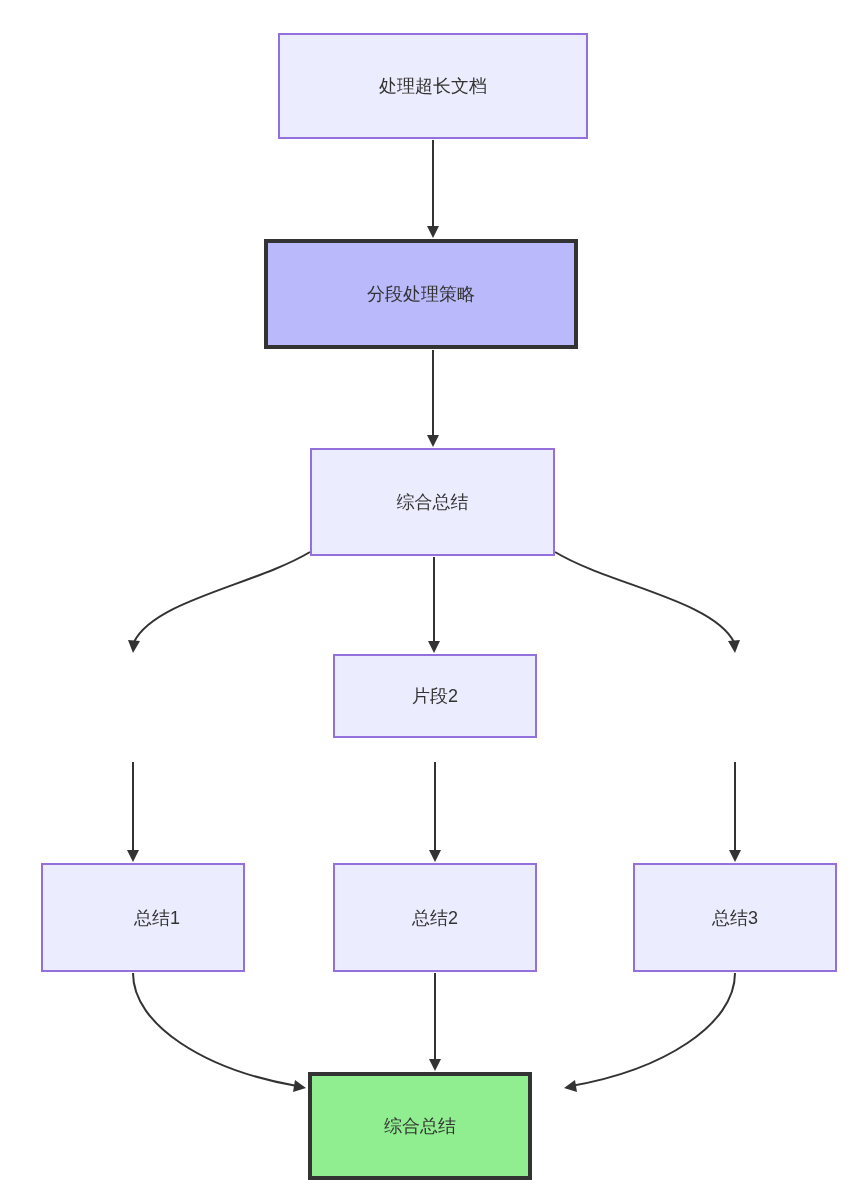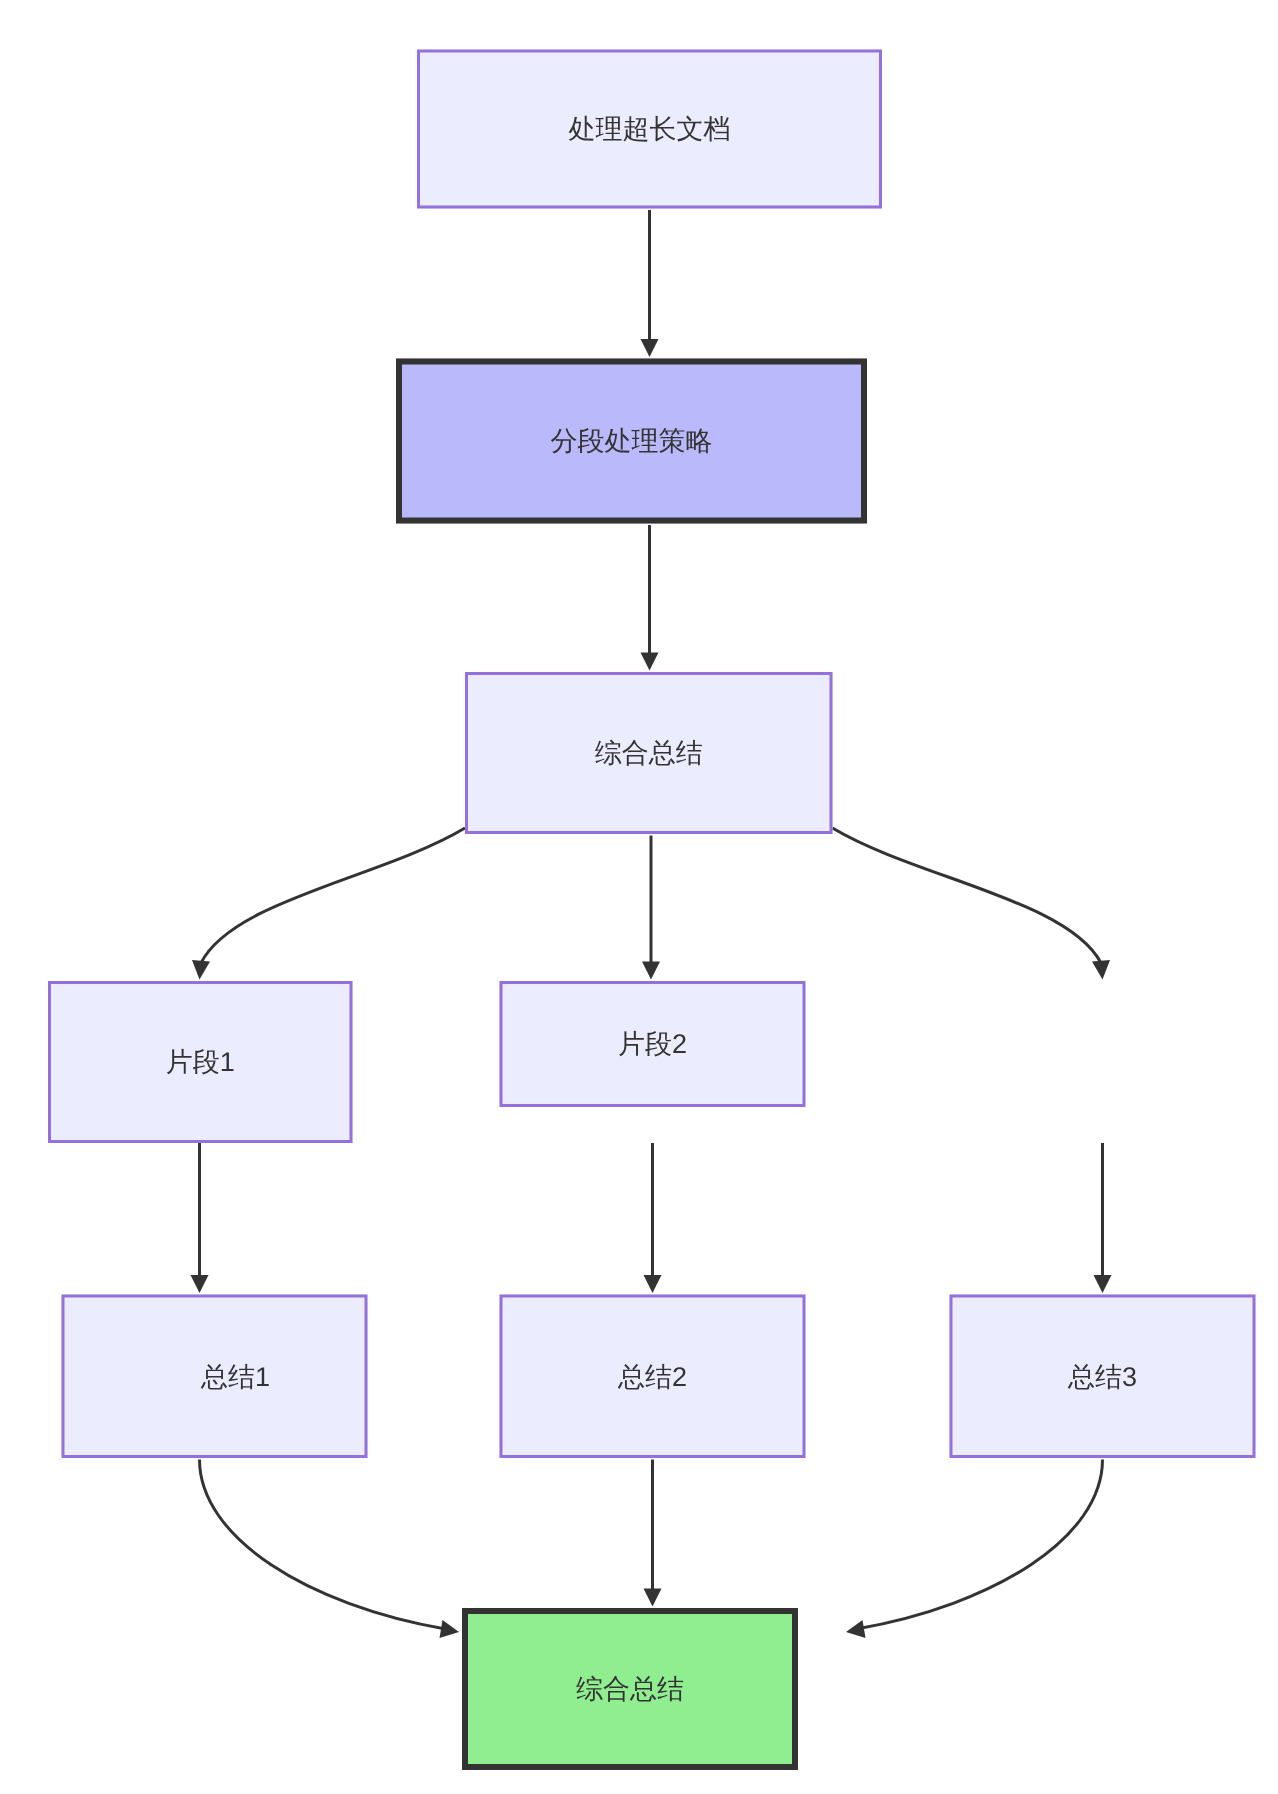--- a/index.html
+++ b/index.html
@@ -68,21 +68,20 @@
     <path class="link" d="M735,973 C735,1025 663,1070 571,1086"></path>
     <path class="arrowhead" d="M564,1088 L575,1080 L577,1092 z"></path>
   </svg>
 
   <div class="node" style="left:278px;top:33px;width:310px;height:106px;">处理超长文档</div>
 
   <div class="node emphasis" style="left:264px;top:239px;width:314px;height:110px;">分段处理策略</div>
 
   <div class="node" style="left:310px;top:448px;width:245px;height:108px;">综合总结</div>
 
-  <div class="node" style="left:32px;top:654px;width:203px;height:108px;">片段1</div>
 
   <div class="node" style="left:333px;top:654px;width:204px;height:84px;">片段2</div>
 
 
   <div class="node" style="left:41px;top:863px;width:204px;height:109px;padding-left:28px;">总结1</div>
 
   <div class="node" style="left:333px;top:863px;width:204px;height:109px;">总结2</div>
 
   <div class="node" style="left:633px;top:863px;width:204px;height:109px;">总结3</div>
 

